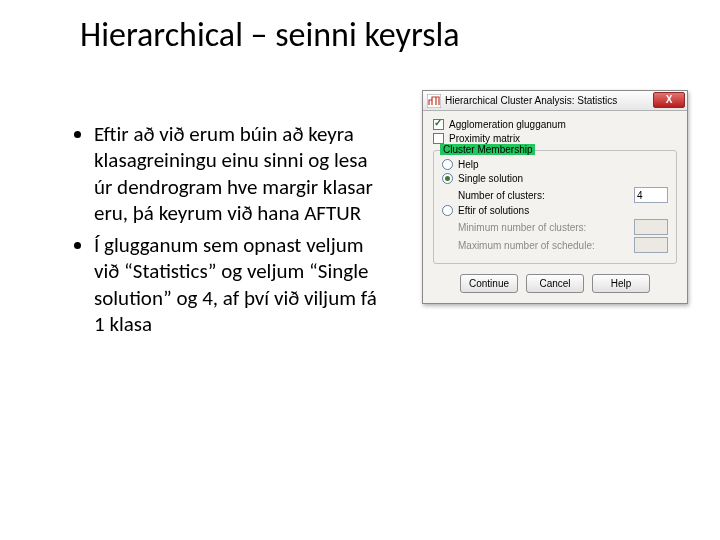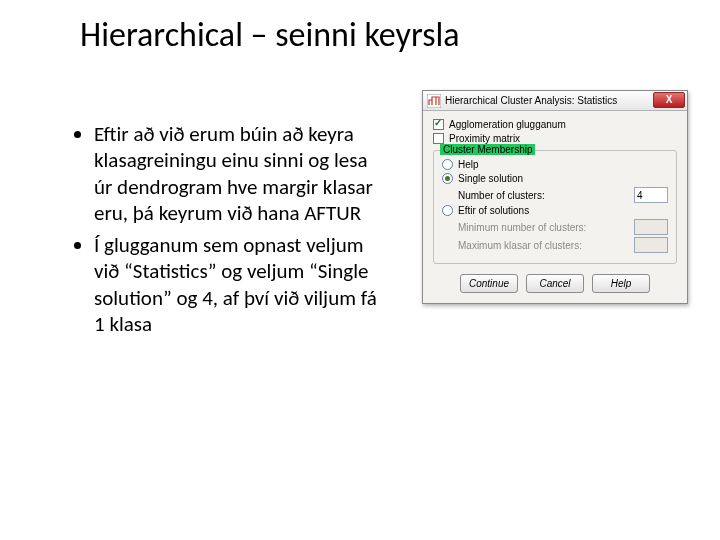--- a/index.html
+++ b/index.html
@@ -150,21 +150,20 @@
   }
   .btn {
     min-width: 58px;
     padding: 3px 8px;
     font-size: 10px;
     background: linear-gradient(#fefefe,#e2e2e2);
     border: 1px solid #8c8c8c;
     border-radius: 3px;
     cursor: pointer;
     text-align: center;
-    font-style: italic;
   }
 </style>
 </head>
 <body>
 
 <div class="slide-title">Hierarchical – seinni keyrsla</div>
 
 <ul class="bullets">
   <li>Eftir að við erum búin að keyra klasagreiningu einu sinni og lesa úr dendrogram hve margir klasar eru, þá keyrum við hana AFTUR</li>
   <li>Í glugganum sem opnast veljum við “Statistics” og veljum “Single solution” og 4, af því við viljum fá 1 klasa</li>
@@ -212,21 +211,21 @@
       <label class="r-row">
         <input type="radio" name="cm" class="radio" style="">
         <span>Eftir of solutions</span>
       </label>
 
       <div class="field-row indent">
         <span class="disabled-label">Minimum number of clusters:</span>
         <input class="num-input" disabled="" value="" style="">
       </div>
       <div class="field-row indent">
-        <span class="disabled-label">Maximum klasar of clusters:</span>
+        <span class="disabled-label">Maximum number of schedule:</span>
         <input class="num-input" disabled="" value="" style="">
       </div>
     </div>
 
     <div class="btn-row">
       <div class="btn">Continue</div>
       <div class="btn">Cancel</div>
       <div class="btn">Help</div>
     </div>
 

